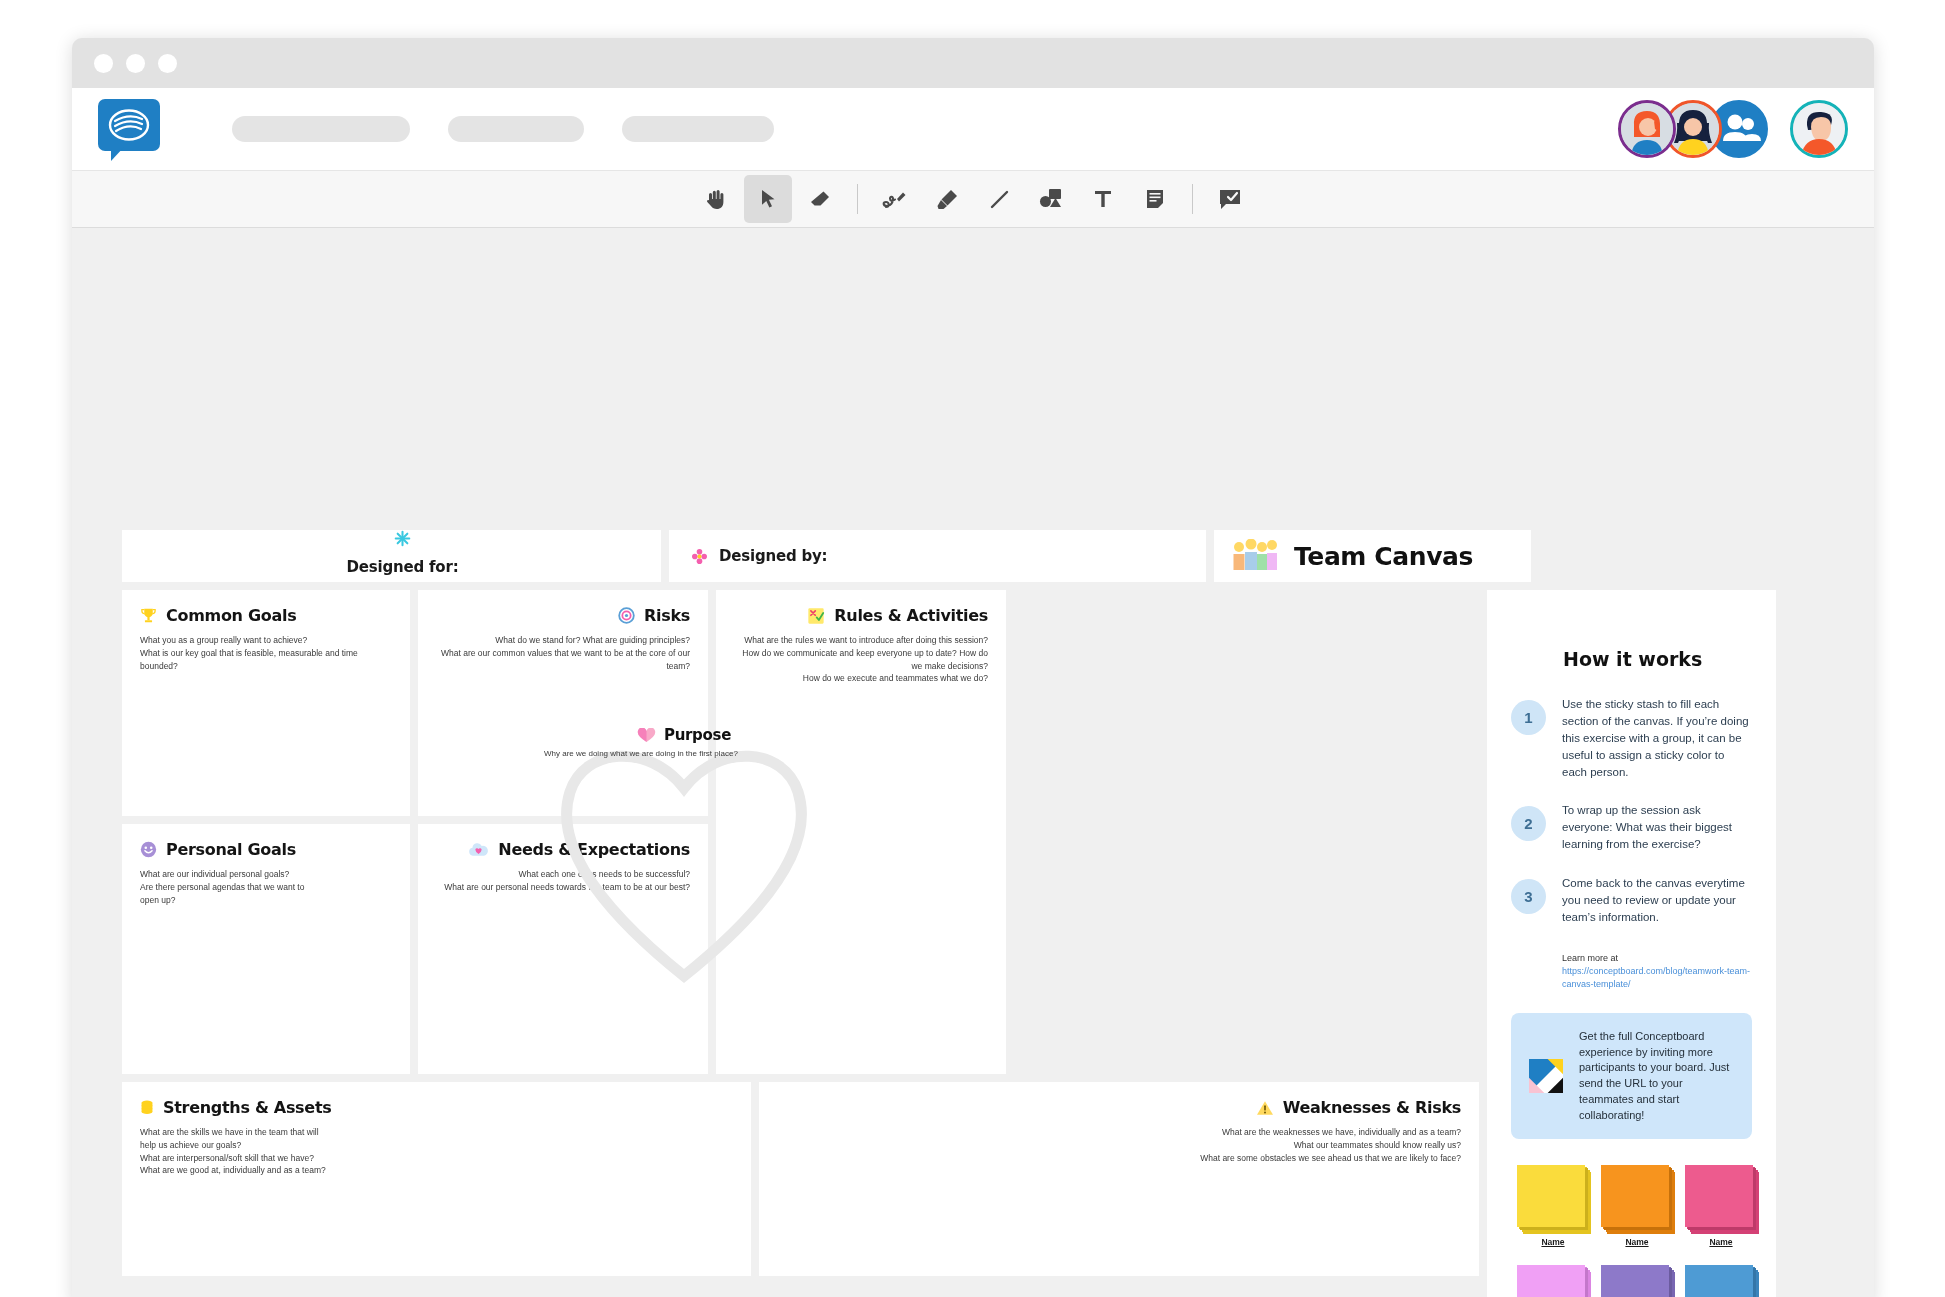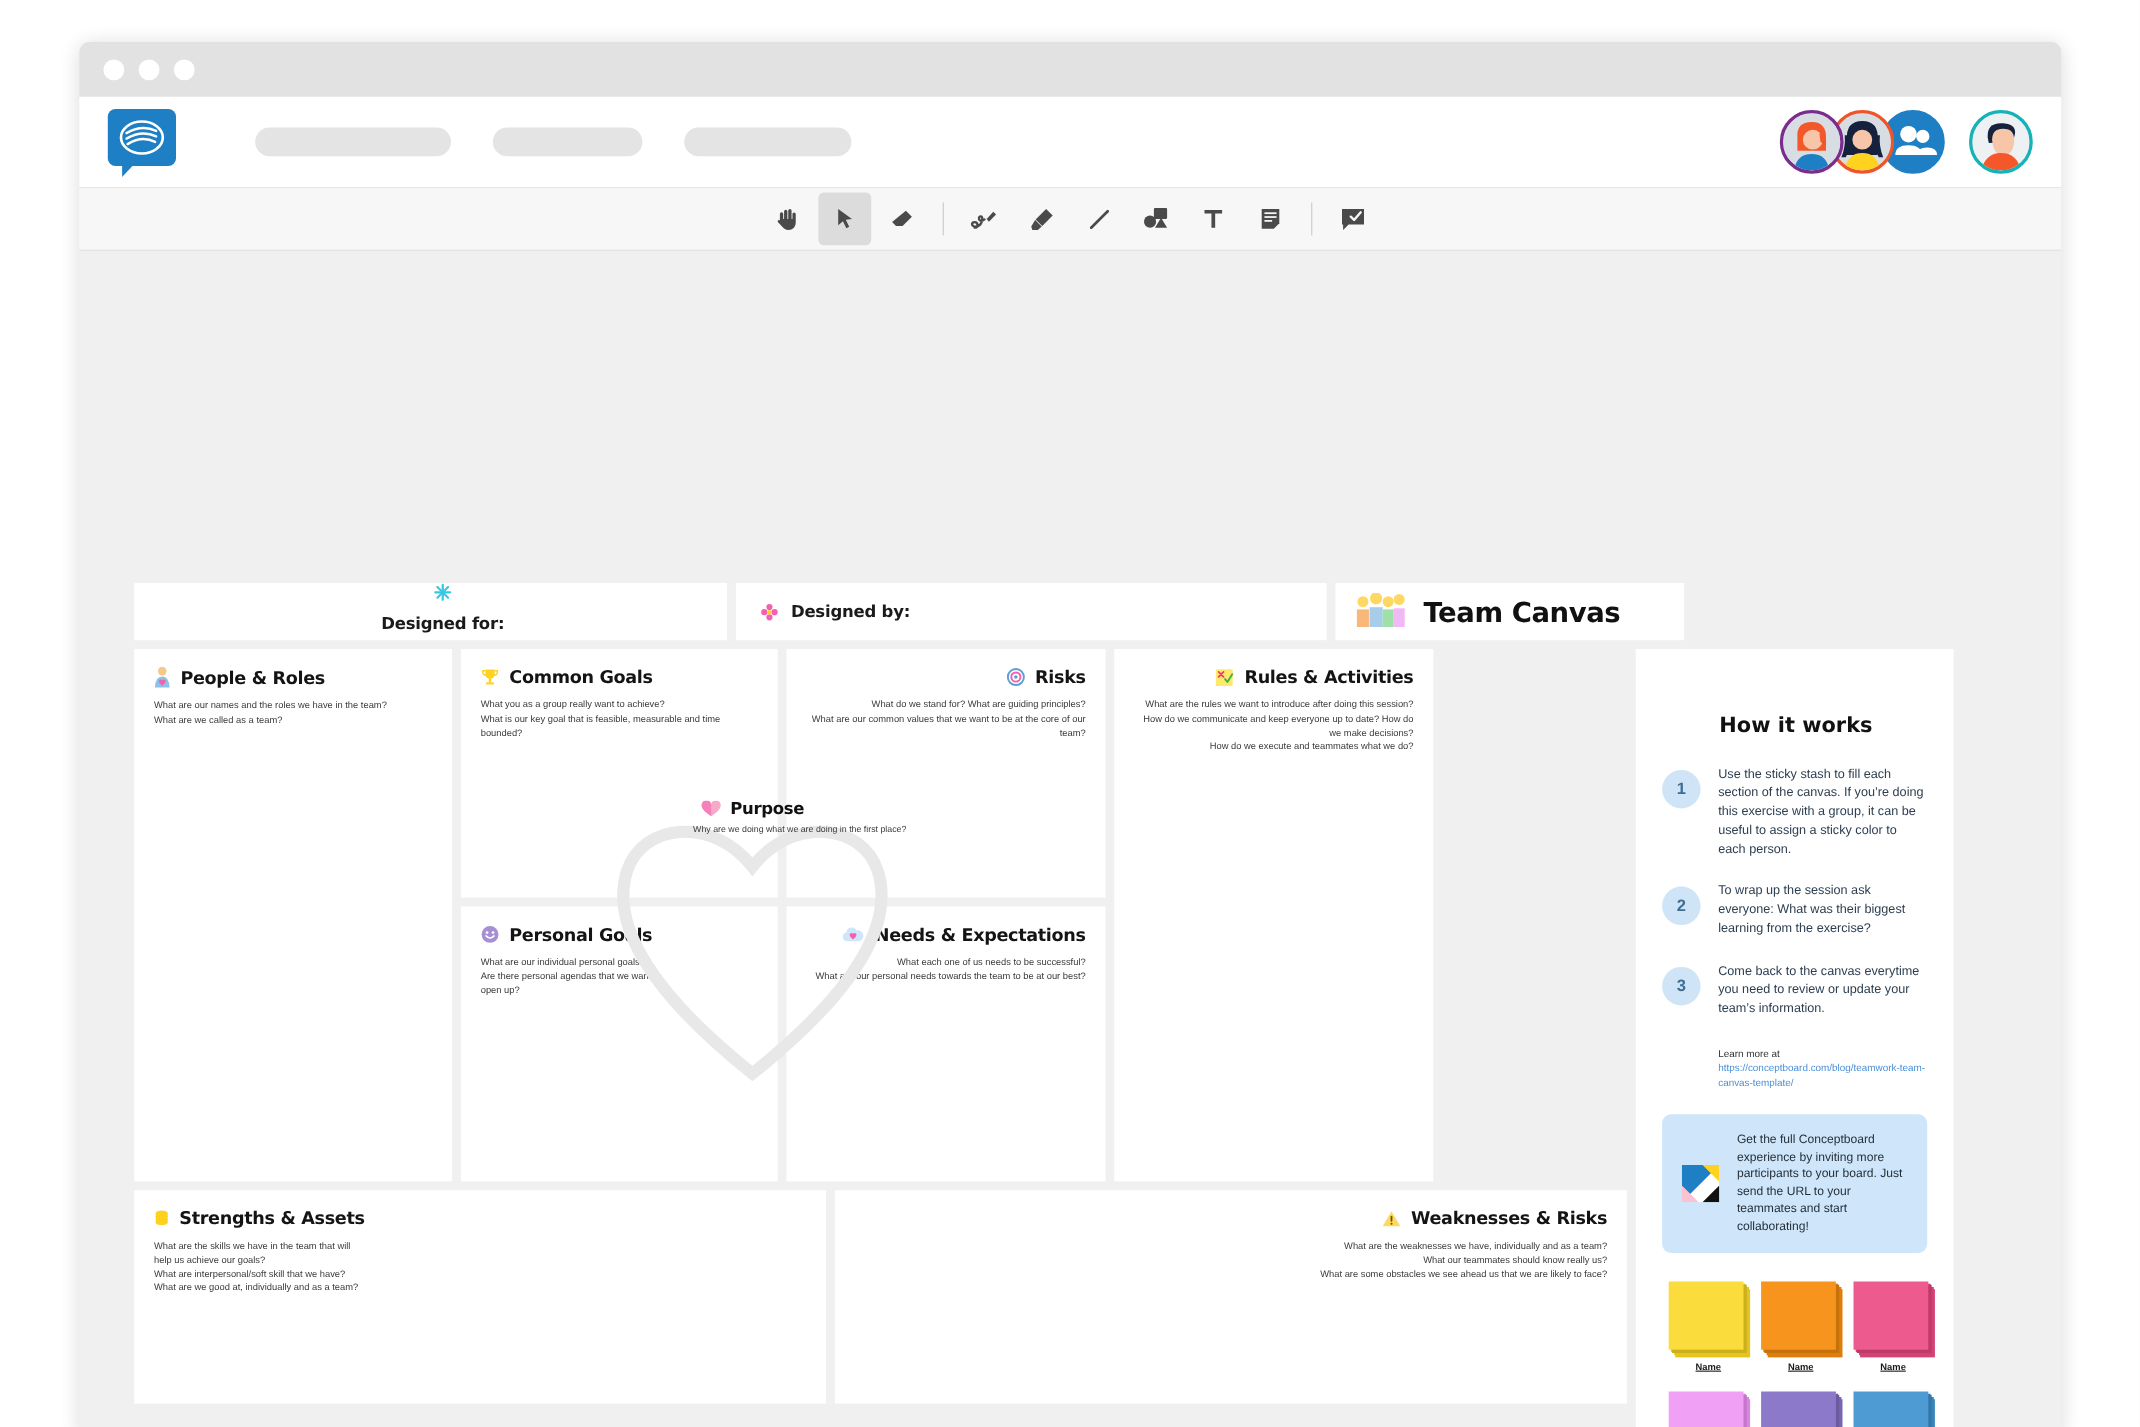--- a/index.html
+++ b/index.html
@@ -144,21 +144,21 @@
   .c-strengths { width: 629px; height: 194px; }
   .c-weak      { width: 720px; height: 194px; }
 
   
   .heart-wrap {
     position: absolute; left: 422px; top: 136px;
     width: 280px; height: 260px; pointer-events: none; z-index: 5;
   }
   .purpose-label {
     position: absolute; left: 0; right: 0; top: 55px;
-    text-align: right; z-index: 6;
+    text-align: left; z-index: 6;
   }
   .purpose-title {
     font-family: "DejaVu Sans", sans-serif;
     font-size: 15px; font-weight: bold; color: #111; letter-spacing: -0.3px;
   }
   .purpose-sub { font-size: 8px; color: #3a3a3a; margin-top: 5px; }
   .purpose-head { display: flex; align-items: center; justify-content: center; gap: 8px; }
 
   
   .howitworks {
@@ -381,36 +381,20 @@
           </svg>
           <span class="brand-title">Team Canvas</span>
         </div>
       </div>
 
       <div class="main-row">
         <div class="grid-left">
 
           <div class="cards-top">
 
-            <div class="card col-people">
-              <div class="card-inner">
-                <div class="card-head">
-                  <svg class="icon-sq" width="15" height="20" viewBox="0 0 16 22">
-                    <circle cx="8" cy="4.5" r="4.3" fill="#f6c98a"></circle>
-                    <path d="M0.7 21 Q1 10 8 10 Q15 10 15.3 21 Z" fill="#8fc0e8"></path>
-                    <path d="M8 19.2 q-3.4-2.3-3.4-4.5a1.8 1.8 0 013.4-0.9 1.8 1.8 0 013.4 0.9 q0 2.2-3.4 4.5z" fill="#f45fae"></path>
-                  </svg>
-                  <span class="card-title">People &amp; Roles</span>
-                </div>
-                <div class="card-sub">
-                  <div>What are our names and the roles we have in the team?</div>
-                  <div>What are we called as a team?</div>
-                </div>
-              </div>
-            </div>
 
             <div class="mid-stack">
               <div class="mid-stack-row">
 
                 <div class="card c-common">
                   <div class="card-inner">
                     <div class="card-head">
                       <svg class="icon-sq" width="17" height="17" viewBox="0 0 20 20">
                         <path d="M5 2h10v5a5 5 0 01-10 0z" fill="#ffd21f"></path>
                         <path d="M5 3.2H2.2v1.6A3.4 3.4 0 005.6 8" fill="none" stroke="#ffd21f" stroke-width="1.5"></path>

